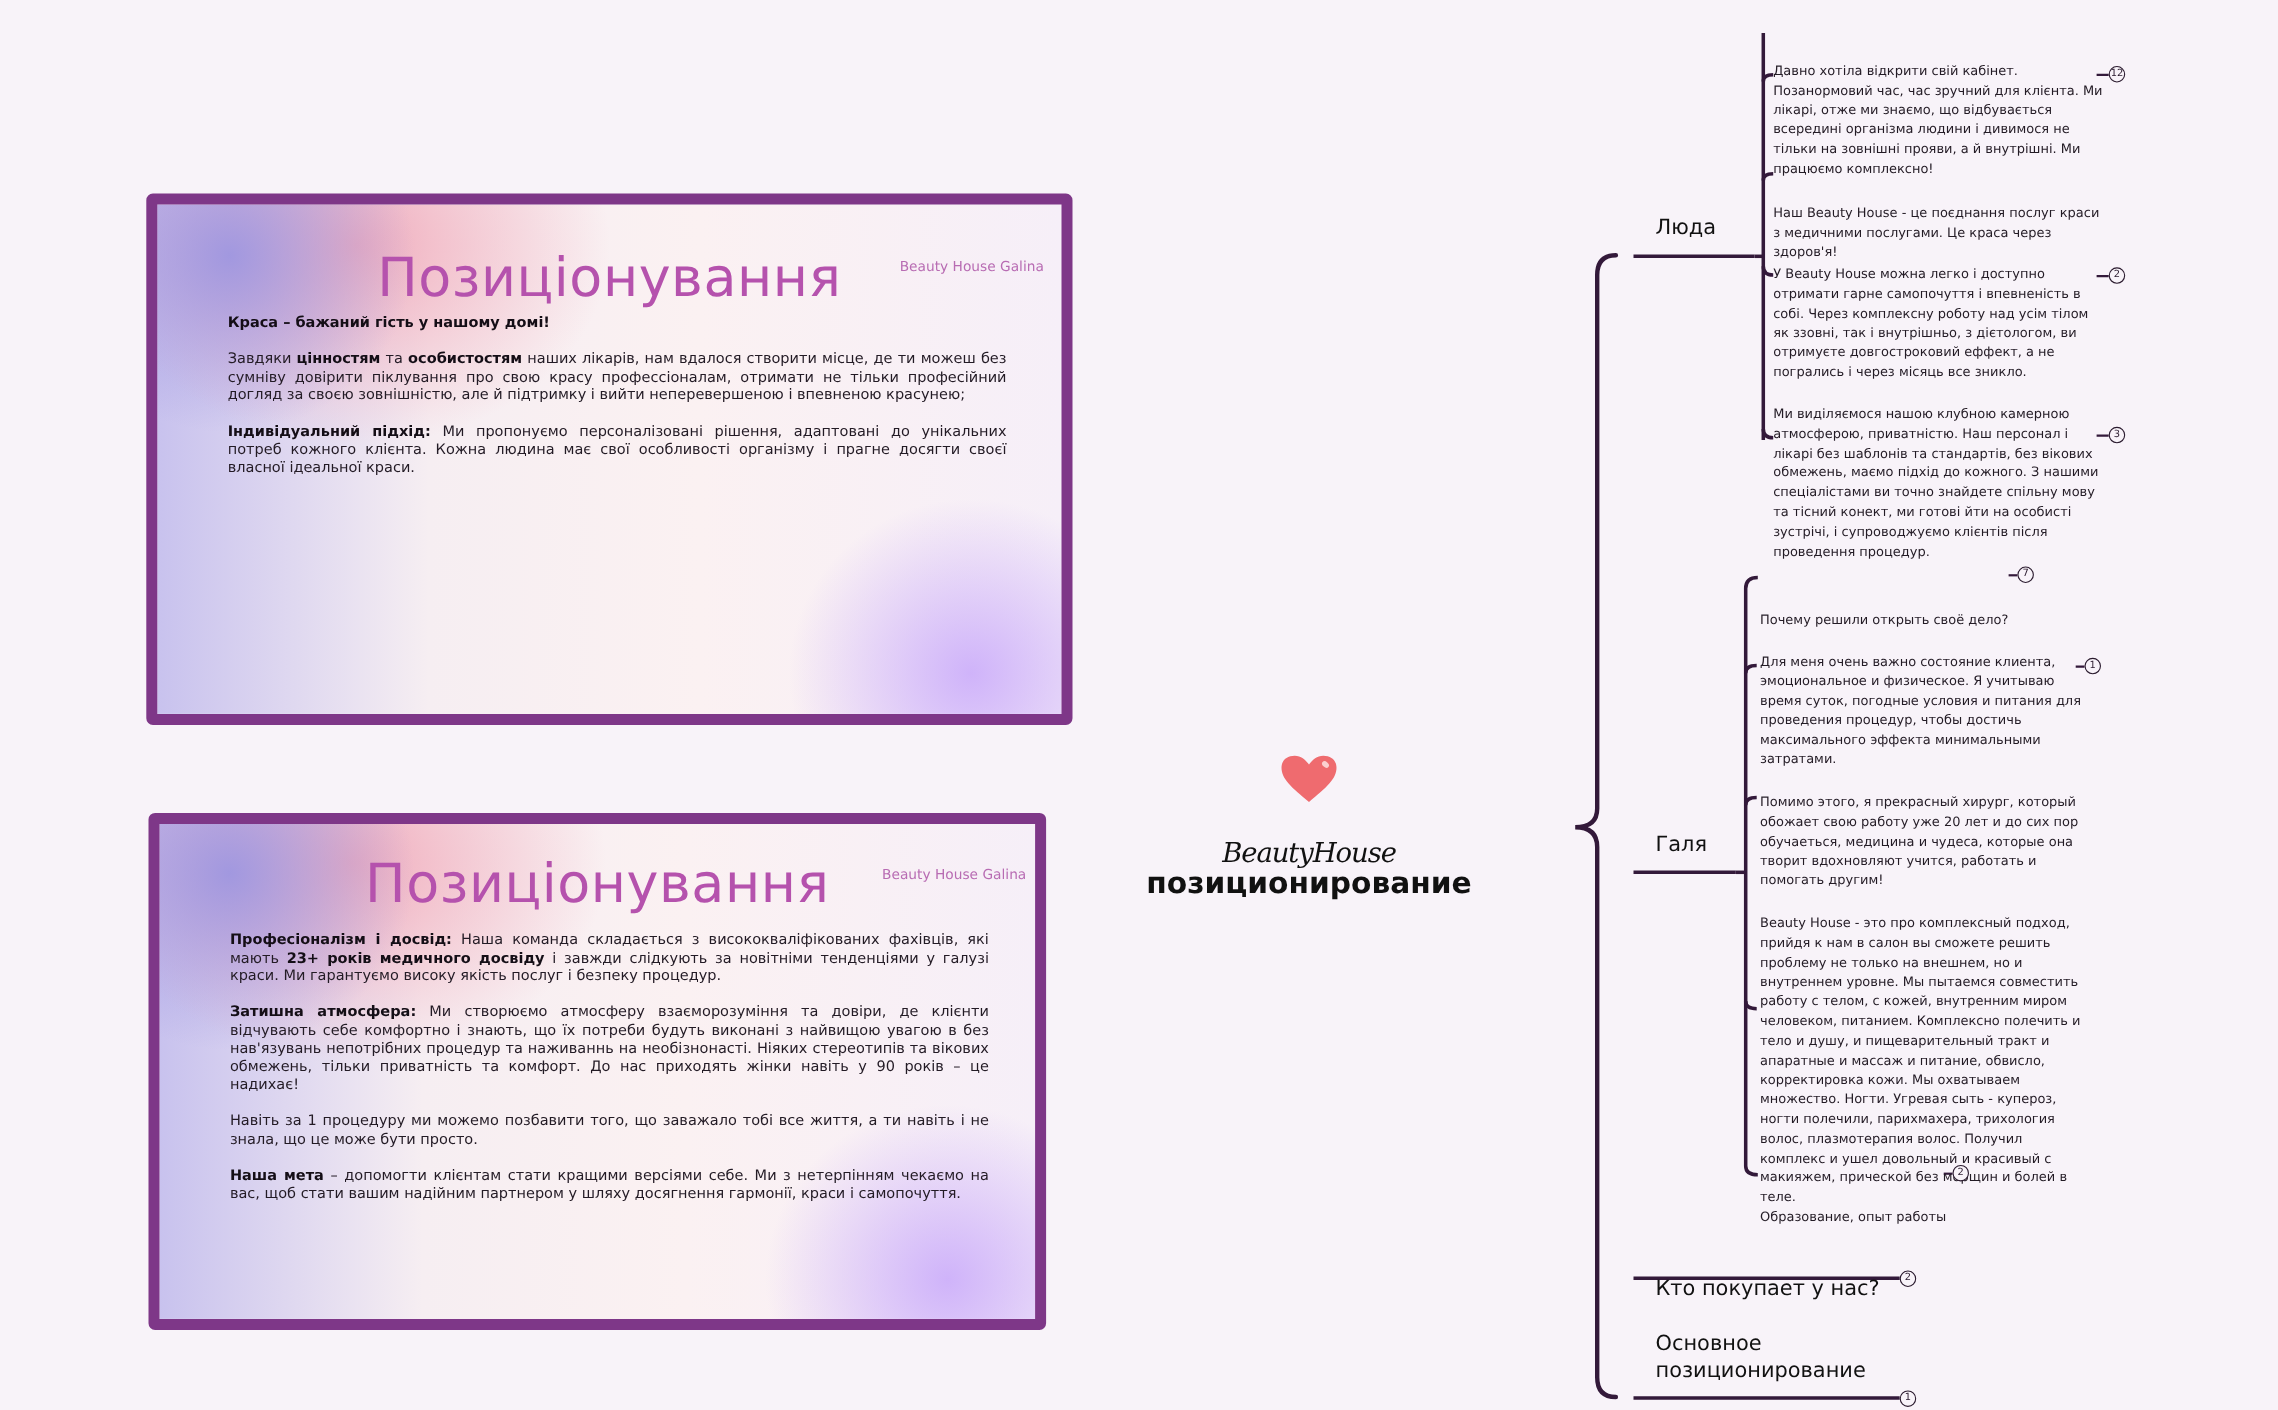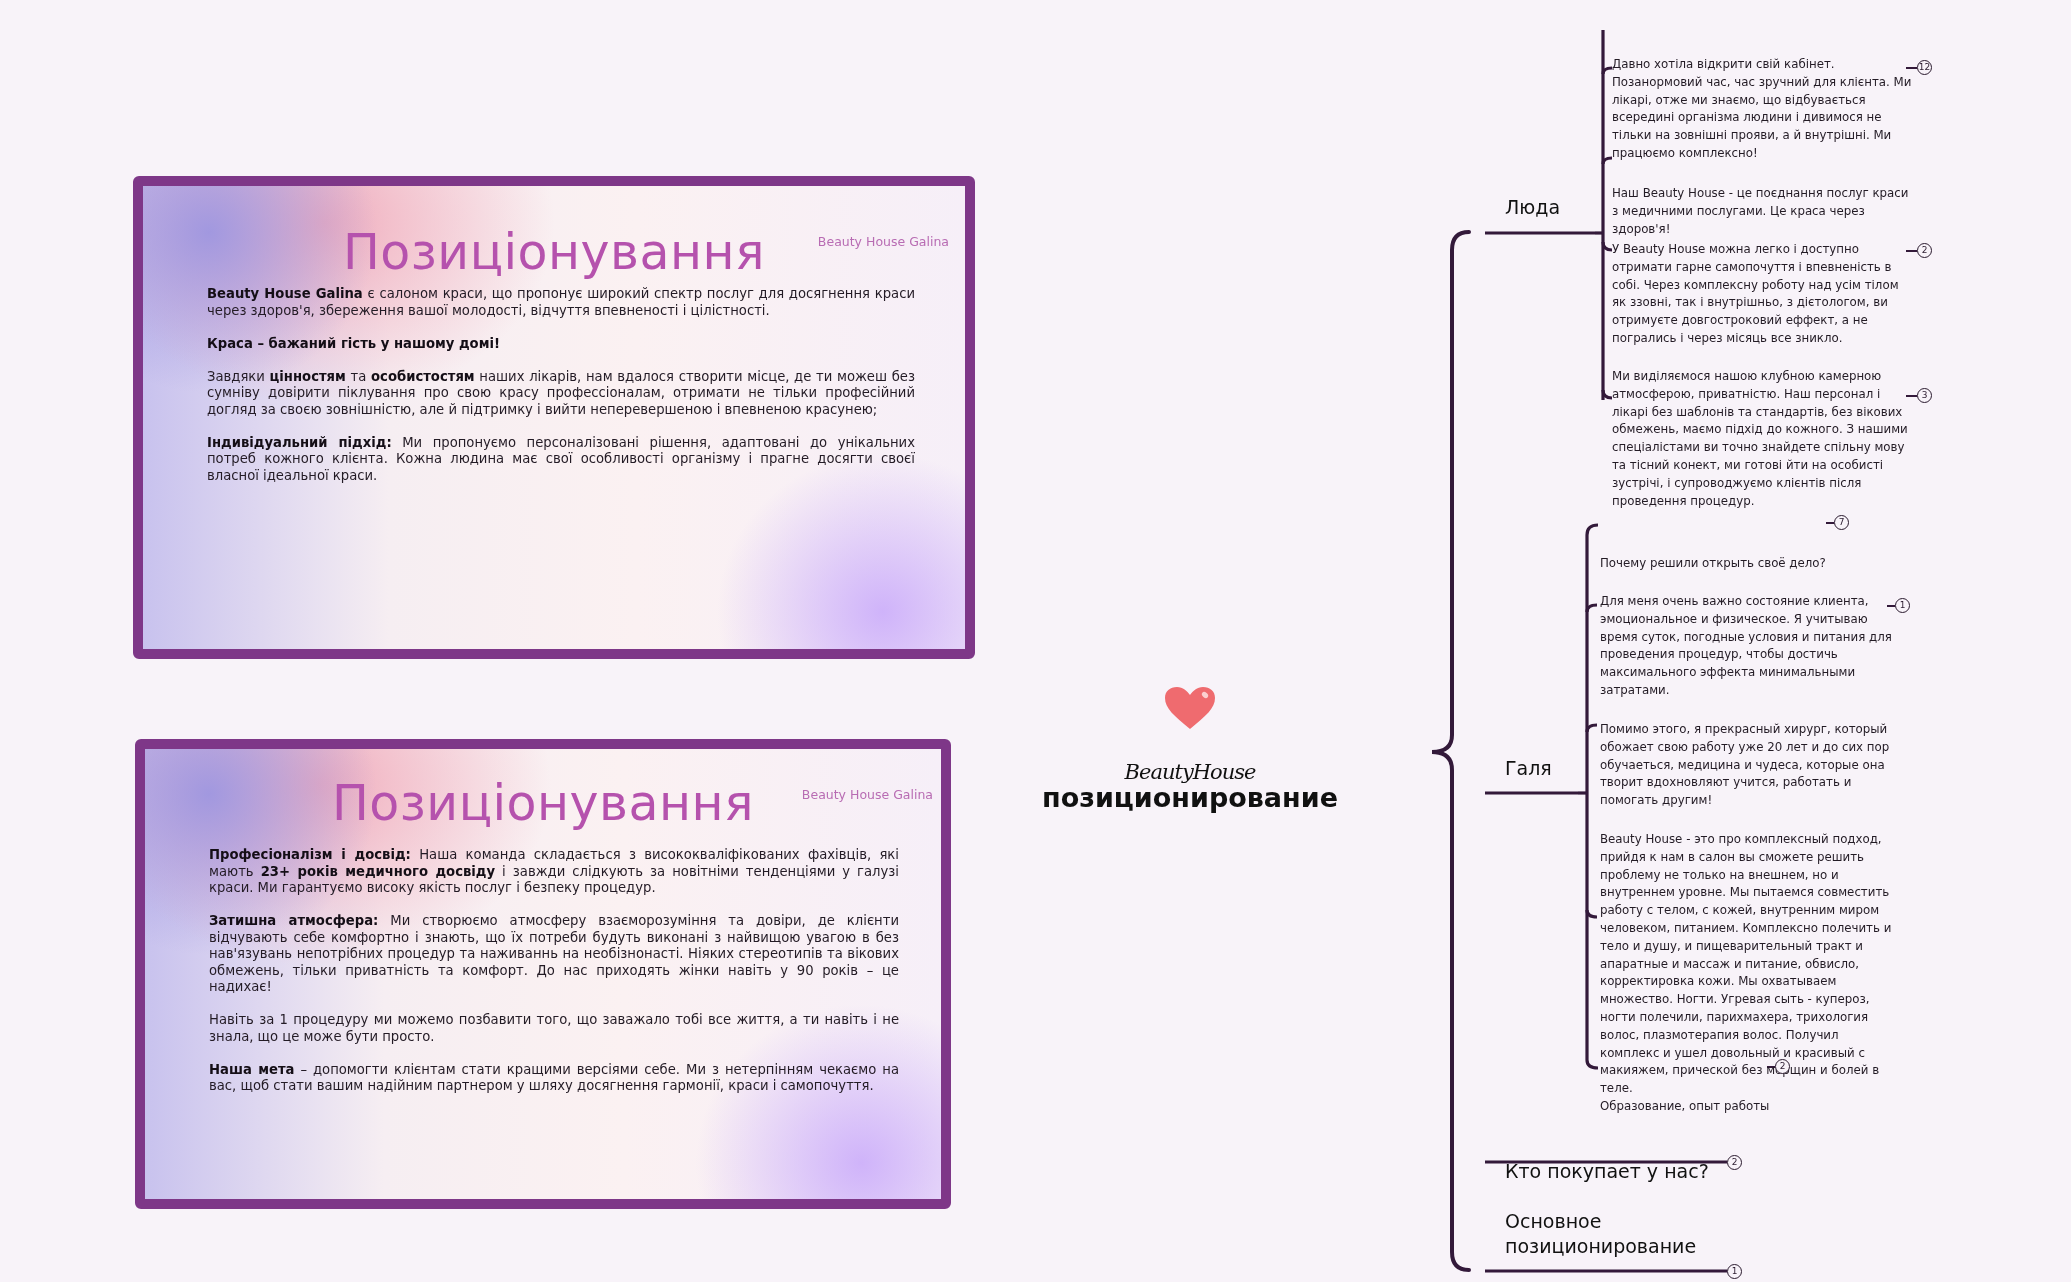--- a/index.html
+++ b/index.html
@@ -43,21 +43,21 @@
   .slide-1 .slide-body { left:64px; top:100px; width:708px; }
   .slide-2 .slide-body { left:64px; top:98px; width:690px; }
   .slide-body p { margin:0 0 16.5px 0; }
   .slide-body b { font-weight:bold; color:#140e16; }
 
   
   .central { position:absolute; left:1040px; top:686px; width:300px; text-align:center; }
   .heart { width:52px; height:44px; margin:0 auto; }
   .central-brand {
     margin-top:26px; font-family:"DejaVu Serif", serif; font-style:italic;
-    font-size:21px; letter-spacing:-1px; color:#111;
+    font-size:25px; letter-spacing:-1px; color:#111;
   }
   .central-title {
     font-family:"DejaVu Sans", sans-serif; font-weight:bold; font-size:27px; color:#111;
     margin-top:-2px;
   }
 
   
   .lines { position:absolute; left:0; top:0; }
   .branch-label {
     position:absolute; font-family:"DejaVu Sans", sans-serif; font-size:19px; color:#111;
@@ -72,21 +72,20 @@
     font-family:"DejaVu Sans", sans-serif; font-size:9px; line-height:13px; text-align:center; color:#2a1a2e;
   }
 </style>
 </head>
 <body>
 
 <div class="slide slide-1">
   <div class="slide-title">Позиціонування</div>
   <div class="slide-brand">Beauty House Galina</div>
   <div class="slide-body">
-      <p><b>Beauty House Galina</b><span> є салоном краси, що пропонує широкий спектр послуг для досягнення краси через здоров'я, збереження вашої молодості, відчуття впевненості і цілістності.</span></p>
       <p><b>Краса – бажаний гість у нашому домі!</b></p>
       <p><span> Завдяки </span><b>цінностям</b><span> та </span><b>особистостям</b><span> наших лікарів, нам вдалося створити місце, де ти можеш без сумніву довірити піклування про свою красу профессіоналам, отримати не тільки професійний догляд за своєю зовнішністю, але й підтримку і вийти неперевершеною і впевненою красунею;</span></p>
       <p><b> Індивідуальний підхід:</b><span> Ми пропонуємо персоналізовані рішення, адаптовані до унікальних потреб кожного клієнта. Кожна людина має свої особливості організму і прагне досягти своєї власної ідеальної краси.</span></p>
     </div>
 </div>
 
 <div class="slide slide-2">
   <div class="slide-title">Позиціонування</div>
   <div class="slide-brand">Beauty House Galina</div>
   <div class="slide-body">

